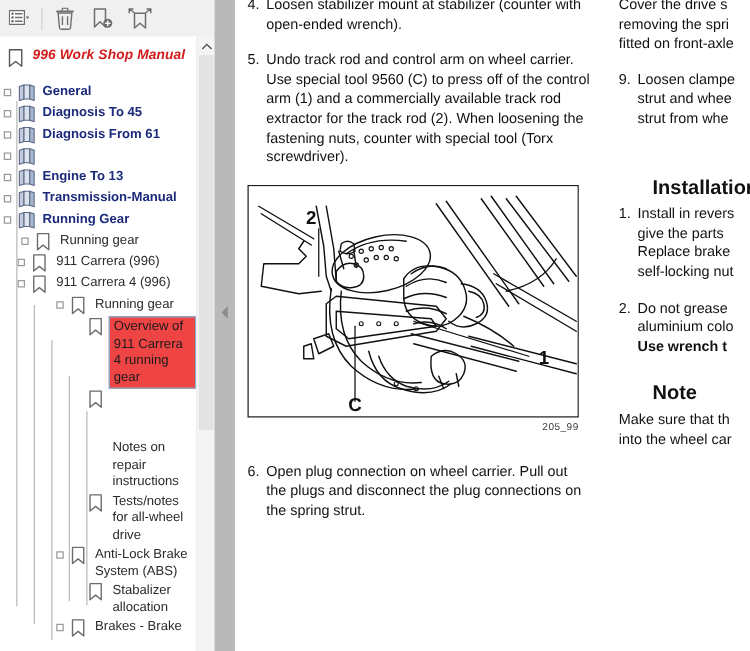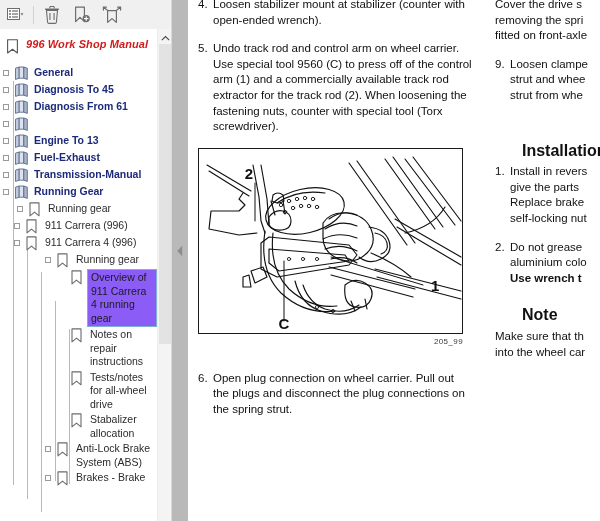--- a/index.html
+++ b/index.html
@@ -63,21 +63,21 @@
   .nico{flex:0 0 17px;width:17px;height:16px;position:relative;padding-top:1px;}
   .nlabel{
     font-size:10.5px;line-height:13.5px;color:#1b1b5c;
     padding:1px 2px 1px 3px;margin-top:0px;
   }
   .lvl0 > .nlabel{font-weight:bold;color:#1b2a7a;font-size:10.5px;}
   .lvl1 > .nlabel, .lvl2 > .nlabel, .lvl3 > .nlabel{
     font-weight:normal;color:#2b2b2b;font-size:10.5px;
   }
   .nlabel.sel{
-    background:#8b5cf6;border:1px solid #7fb0d2;
+    background:#ef4444;border:1px solid #7fb0d2;
     padding:1px 3px 1px 3px;color:#1b1b1b;
   }
   .ind1{padding-left:14px;}
   .ind2{padding-left:11px;}
   .ind3{padding-left:42px;}
   .ind4{padding-left:56px;}
 
   
   .guide{position:absolute;background:#b9b9b9;}
 
@@ -273,31 +273,20 @@
             </div>
             <div class="node lvl0 ind0">
               <span class="expander">
                 <span class="box"></span>
               </span>
               <span class="nico"><svg width="15" height="14" viewBox="0 0 15 14">
                   <path d="M1.5 2.2 L5.2 1 L5.2 12.2 L1.5 13.4 Z" fill="#c3ccde" stroke="#5b6a88" stroke-width="0.9"></path>
                   <path d="M5.2 1 L9.8 1 L9.8 12.2 L5.2 12.2 Z" fill="#dde3ee" stroke="#5b6a88" stroke-width="0.9"></path>
                   <path d="M9.8 1 L13.3 2.2 L13.3 13.4 L9.8 12.2 Z" fill="#aab6cc" stroke="#5b6a88" stroke-width="0.9"></path>
                 </svg></span>
-              <span class="nlabel">Fuel-Exhaust</span>
-            </div>
-            <div class="node lvl0 ind0">
-              <span class="expander">
-                <span class="box"></span>
-              </span>
-              <span class="nico"><svg width="15" height="14" viewBox="0 0 15 14">
-                  <path d="M1.5 2.2 L5.2 1 L5.2 12.2 L1.5 13.4 Z" fill="#c3ccde" stroke="#5b6a88" stroke-width="0.9"></path>
-                  <path d="M5.2 1 L9.8 1 L9.8 12.2 L5.2 12.2 Z" fill="#dde3ee" stroke="#5b6a88" stroke-width="0.9"></path>
-                  <path d="M9.8 1 L13.3 2.2 L13.3 13.4 L9.8 12.2 Z" fill="#aab6cc" stroke="#5b6a88" stroke-width="0.9"></path>
-                </svg></span>
               <span class="nlabel">Transmission-Manual</span>
             </div>
             <div class="node lvl0 ind0">
               <span class="expander">
                 <span class="box"></span>
               </span>
               <span class="nico"><svg width="15" height="14" viewBox="0 0 15 14">
                   <path d="M1.5 2.2 L5.2 1 L5.2 12.2 L1.5 13.4 Z" fill="#c3ccde" stroke="#5b6a88" stroke-width="0.9"></path>
                   <path d="M5.2 1 L9.8 1 L9.8 12.2 L5.2 12.2 Z" fill="#dde3ee" stroke="#5b6a88" stroke-width="0.9"></path>
                   <path d="M9.8 1 L13.3 2.2 L13.3 13.4 L9.8 12.2 Z" fill="#aab6cc" stroke="#5b6a88" stroke-width="0.9"></path>
@@ -345,44 +334,44 @@
               <span class="nico"><svg width="13" height="15" viewBox="0 0 13 15">
                   <path d="M2 0.9 L11 0.9 L11 13.8 L6.5 10.1 L2 13.8 Z" fill="#ffffff" stroke="#6b6b6b" stroke-width="1.1" stroke-linejoin="round"></path>
                 </svg></span>
               <span class="nlabel sel" style="max-width: 80px;">Overview of 911 Carrera 4 running gear</span>
             </div>
             <div class="node lvl3 ind4">
               <span class="expander"></span>
               <span class="nico"><svg width="13" height="15" viewBox="0 0 13 15">
                   <path d="M2 0.9 L11 0.9 L11 13.8 L6.5 10.1 L2 13.8 Z" fill="#ffffff" stroke="#6b6b6b" stroke-width="1.1" stroke-linejoin="round"></path>
                 </svg></span>
-              <span class="nlabel" style="max-width: 80px;">Notes on repair instructions</span>
+              <span class="nlabel" style="max-width: 80px; margin-top: 40px;">Notes on repair instructions</span>
             </div>
             <div class="node lvl3 ind4">
               <span class="expander"></span>
               <span class="nico"><svg width="13" height="15" viewBox="0 0 13 15">
                   <path d="M2 0.9 L11 0.9 L11 13.8 L6.5 10.1 L2 13.8 Z" fill="#ffffff" stroke="#6b6b6b" stroke-width="1.1" stroke-linejoin="round"></path>
                 </svg></span>
               <span class="nlabel" style="max-width: 80px;">Tests/notes for all-wheel drive</span>
             </div>
+            <div class="node lvl3 ind3">
+              <span class="expander">
+                <span class="box"></span>
+              </span>
+              <span class="nico"><svg width="13" height="15" viewBox="0 0 13 15">
+                  <path d="M2 0.9 L11 0.9 L11 13.8 L6.5 10.1 L2 13.8 Z" fill="#ffffff" stroke="#6b6b6b" stroke-width="1.1" stroke-linejoin="round"></path>
+                </svg></span>
+              <span class="nlabel" style="max-width: 95px;">Anti-Lock Brake System (ABS)</span>
+            </div>
             <div class="node lvl3 ind4">
               <span class="expander"></span>
               <span class="nico"><svg width="13" height="15" viewBox="0 0 13 15">
                   <path d="M2 0.9 L11 0.9 L11 13.8 L6.5 10.1 L2 13.8 Z" fill="#ffffff" stroke="#6b6b6b" stroke-width="1.1" stroke-linejoin="round"></path>
                 </svg></span>
               <span class="nlabel" style="max-width: 80px;">Stabalizer allocation</span>
-            </div>
-            <div class="node lvl3 ind3">
-              <span class="expander">
-                <span class="box"></span>
-              </span>
-              <span class="nico"><svg width="13" height="15" viewBox="0 0 13 15">
-                  <path d="M2 0.9 L11 0.9 L11 13.8 L6.5 10.1 L2 13.8 Z" fill="#ffffff" stroke="#6b6b6b" stroke-width="1.1" stroke-linejoin="round"></path>
-                </svg></span>
-              <span class="nlabel" style="max-width: 95px;">Anti-Lock Brake System (ABS)</span>
             </div>
             <div class="node lvl3 ind3">
               <span class="expander">
                 <span class="box"></span>
               </span>
               <span class="nico"><svg width="13" height="15" viewBox="0 0 13 15">
                   <path d="M2 0.9 L11 0.9 L11 13.8 L6.5 10.1 L2 13.8 Z" fill="#ffffff" stroke="#6b6b6b" stroke-width="1.1" stroke-linejoin="round"></path>
                 </svg></span>
               <span class="nlabel" style="max-width: 95px;">Brakes - Brake</span>
             </div>

